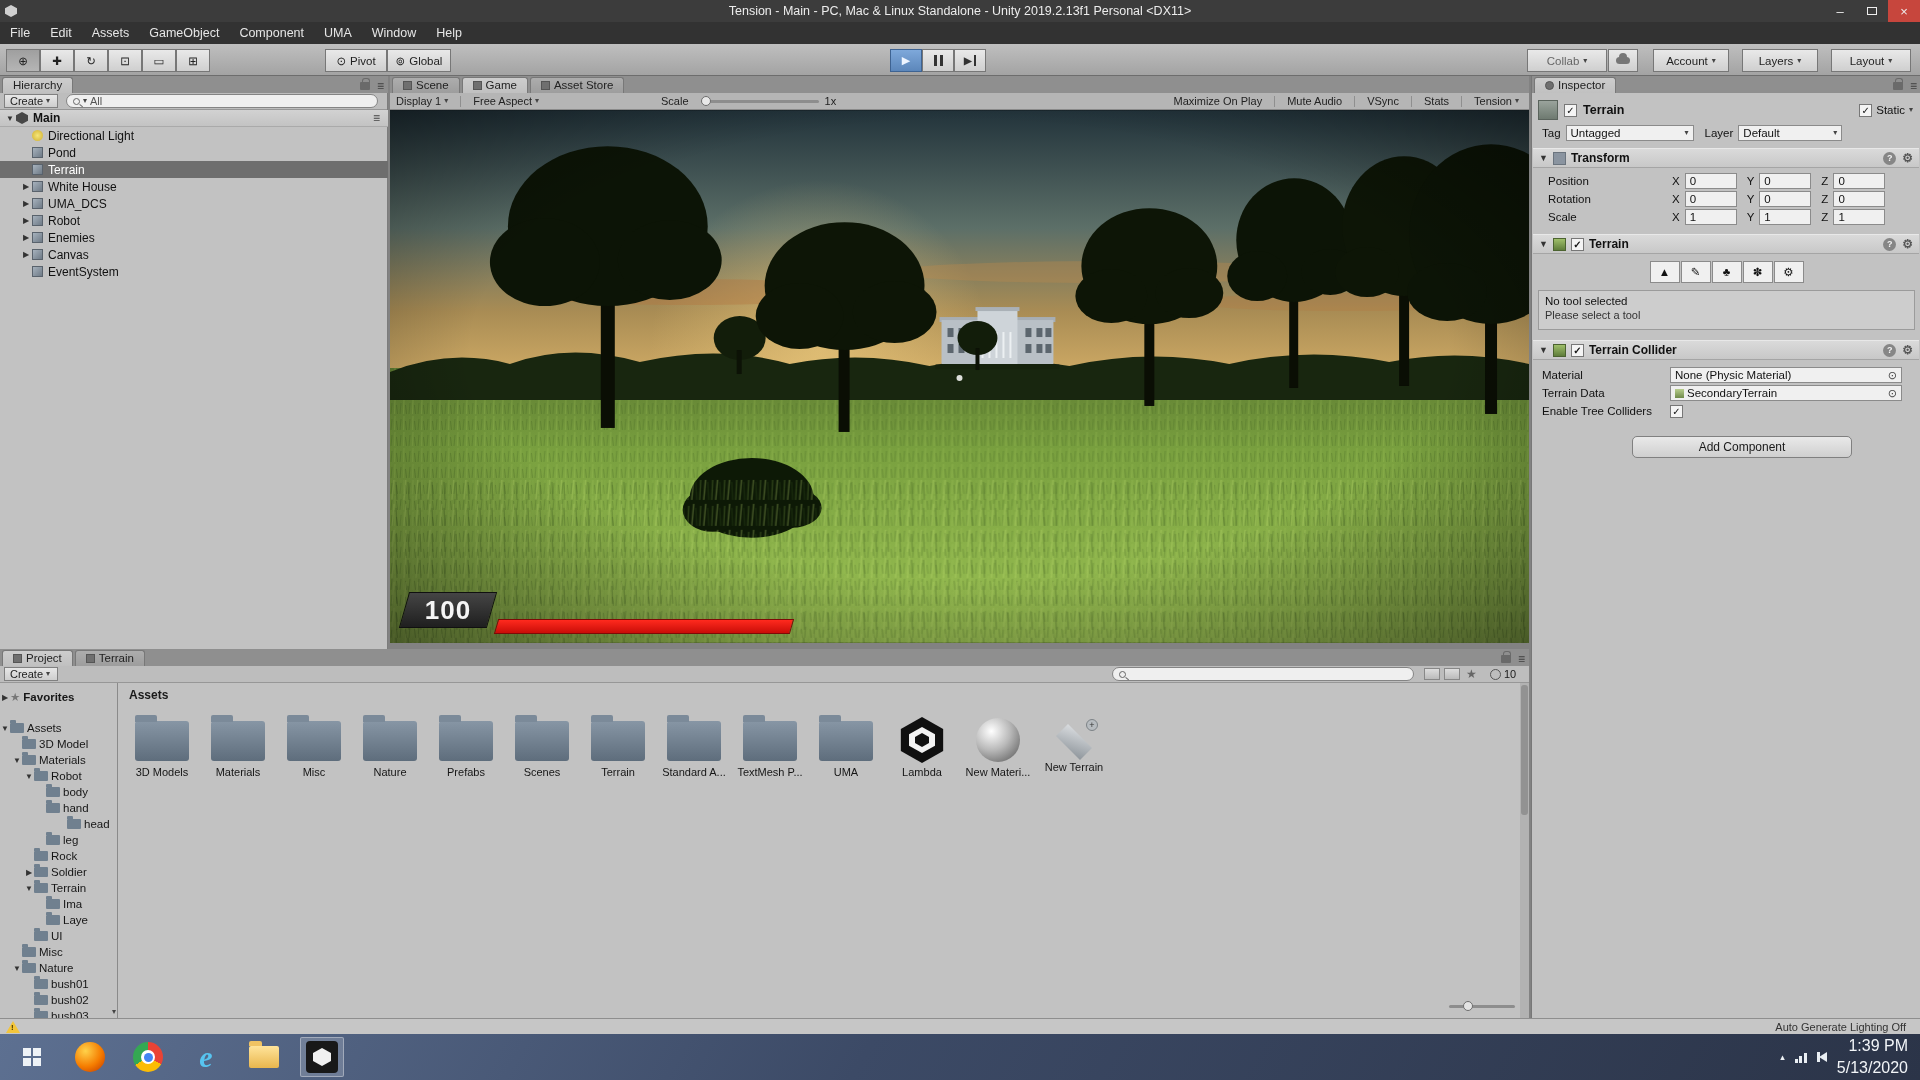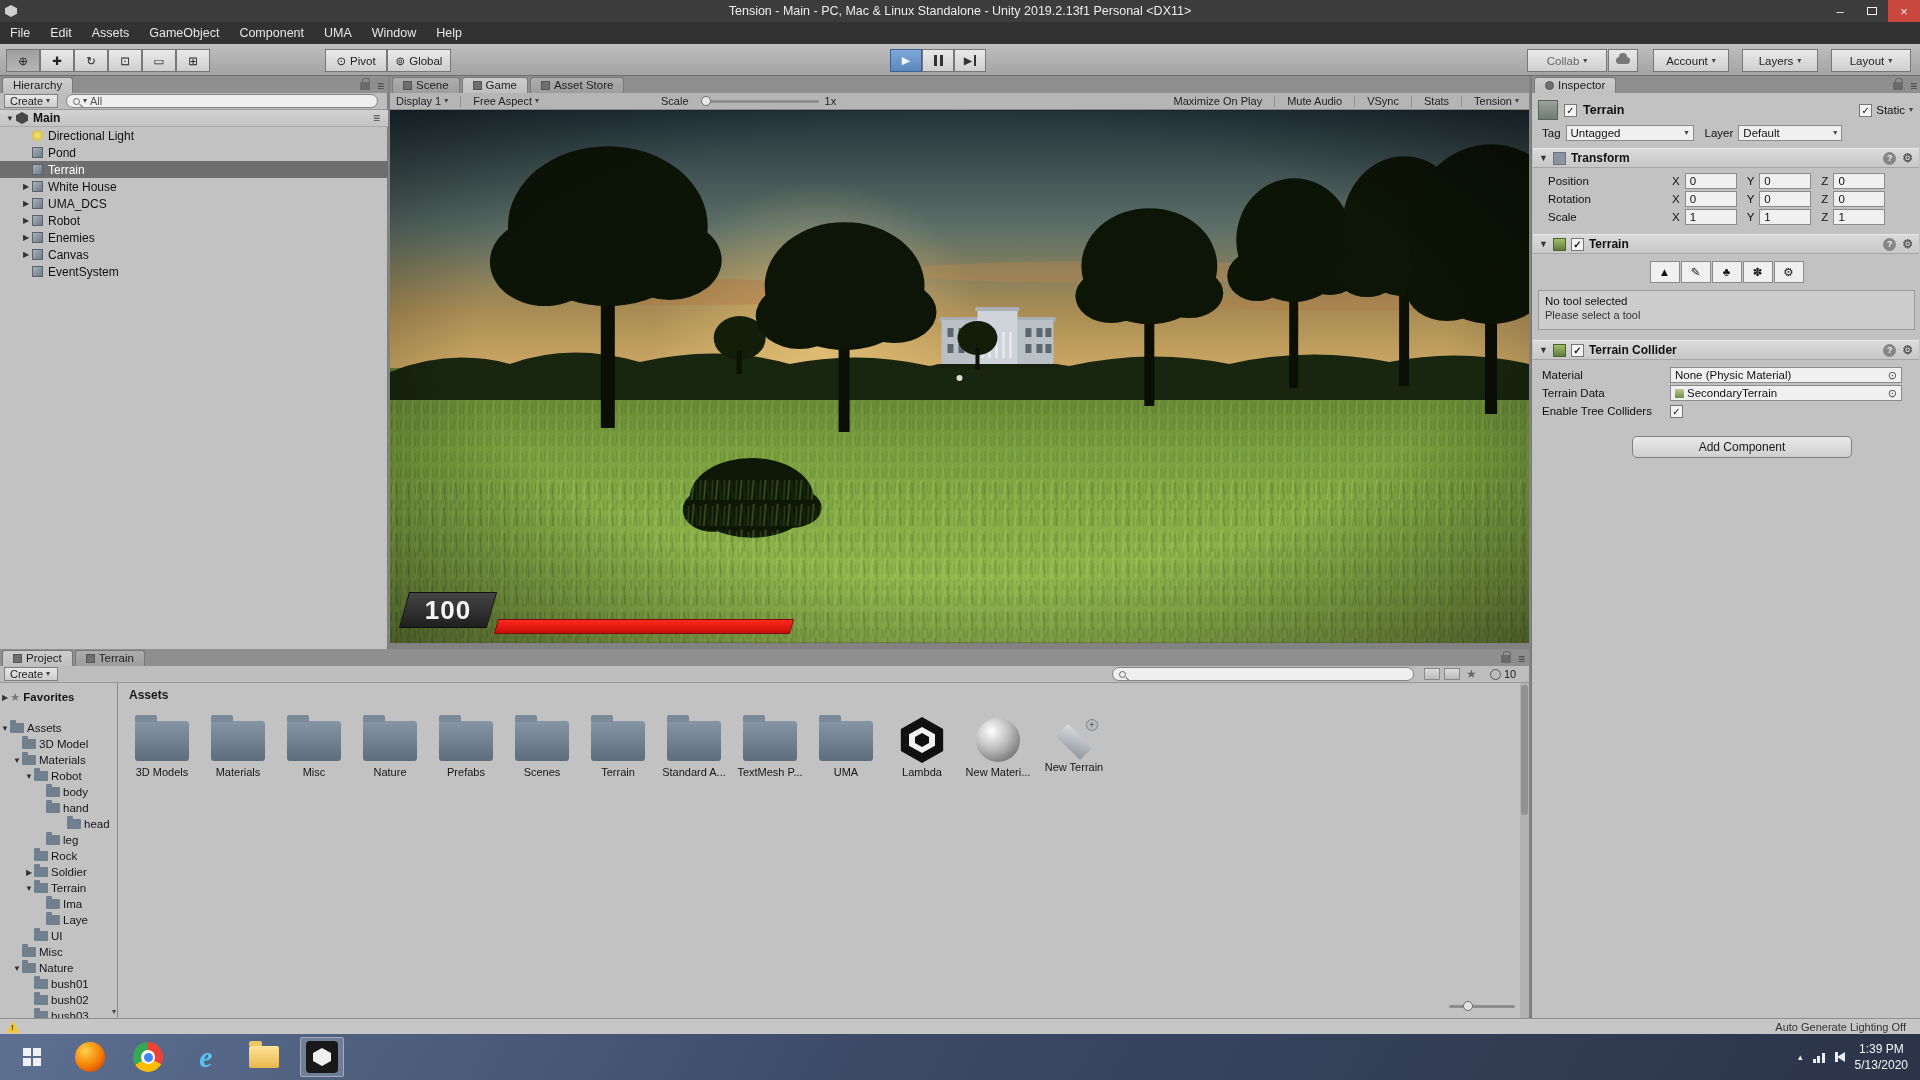--- a/index.html
+++ b/index.html
@@ -73,21 +73,21 @@
   .ffx{width:30px;height:30px;border-radius:50%;background:radial-gradient(circle at 35% 30%,#ffd24a,#f57c00 55%,#c33c00 95%)}
   .chr{width:30px;height:30px;border-radius:50%;background:conic-gradient(#ea4335 0 33%,#fbbc05 33% 66%,#34a853 66% 100%);position:relative}
   .chr::before{content:"";position:absolute;left:8px;top:8px;width:14px;height:14px;border-radius:50%;background:#fff}
   .chr::after{content:"";position:absolute;left:10.5px;top:10.5px;width:9px;height:9px;border-radius:50%;background:#4285f4}
   .ie{color:#57c4f0;font-size:30px;font-weight:bold;font-style:italic;line-height:30px;font-family:"Liberation Serif",serif}
   .expfold{width:30px;height:22px;background:linear-gradient(#ffe49a,#e9b64d);border-radius:2px;position:relative}
   .expfold::before{content:"";position:absolute;top:-5px;left:0;width:13px;height:5px;background:#f0c363;border-radius:2px 2px 0 0}
   .unitk{width:32px;height:32px;background:#181818;border-radius:4px;display:flex;align-items:center;justify-content:center}
   .unitk span{width:18px;height:18px;background:#f0f0f0;clip-path:polygon(50% 0,100% 28%,100% 72%,50% 100%,0 72%,0 28%)}
   .tray{position:absolute;right:4px;top:0;height:46px;display:flex;align-items:center;gap:10px;color:#eef2f6}
-  .clock{text-align:center;font-size:12px;line-height:1.35;color:#f2f5f8;padding-right:8px}
+  .clock{text-align:right;font-size:16px;line-height:1.35;color:#f2f5f8;padding-right:8px}
   .netico{width:14px;height:11px;display:flex;align-items:flex-end;gap:1.5px}
   .netico i{display:block;width:3px;background:#e9eef3}
   .spk{width:0;height:0;border-top:5px solid transparent;border-bottom:5px solid transparent;border-right:8px solid #e9eef3;position:relative}
   .spk::before{content:"";position:absolute;right:-1px;top:-5px;width:3px;height:10px;background:#e9eef3}
   
   .gv{position:absolute;left:390px;top:110px;width:1139px;height:533px;background:#000;overflow:hidden}
   .hudbadge{position:absolute;left:14px;top:482px;width:88px;height:36px;background:linear-gradient(#454545,#1f1f1f);transform:skewX(-16deg);border:1px solid #101010;display:flex;align-items:center;justify-content:center}
   .hudbadge b{transform:skewX(16deg);color:#f5f5f5;font-size:26px;letter-spacing:1px}
   .hudbar{position:absolute;left:106px;top:509px;width:296px;height:15px;background:linear-gradient(#ff2a1e,#c90d08);transform:skewX(-16deg);border:1px solid #7e0a06}
   .gvtb{position:absolute;left:390px;top:93px;width:1139px;height:17px;background:#b5b5b5;border-bottom:1px solid #8a8a8a;display:flex;align-items:center;font-size:11px;color:#222}

